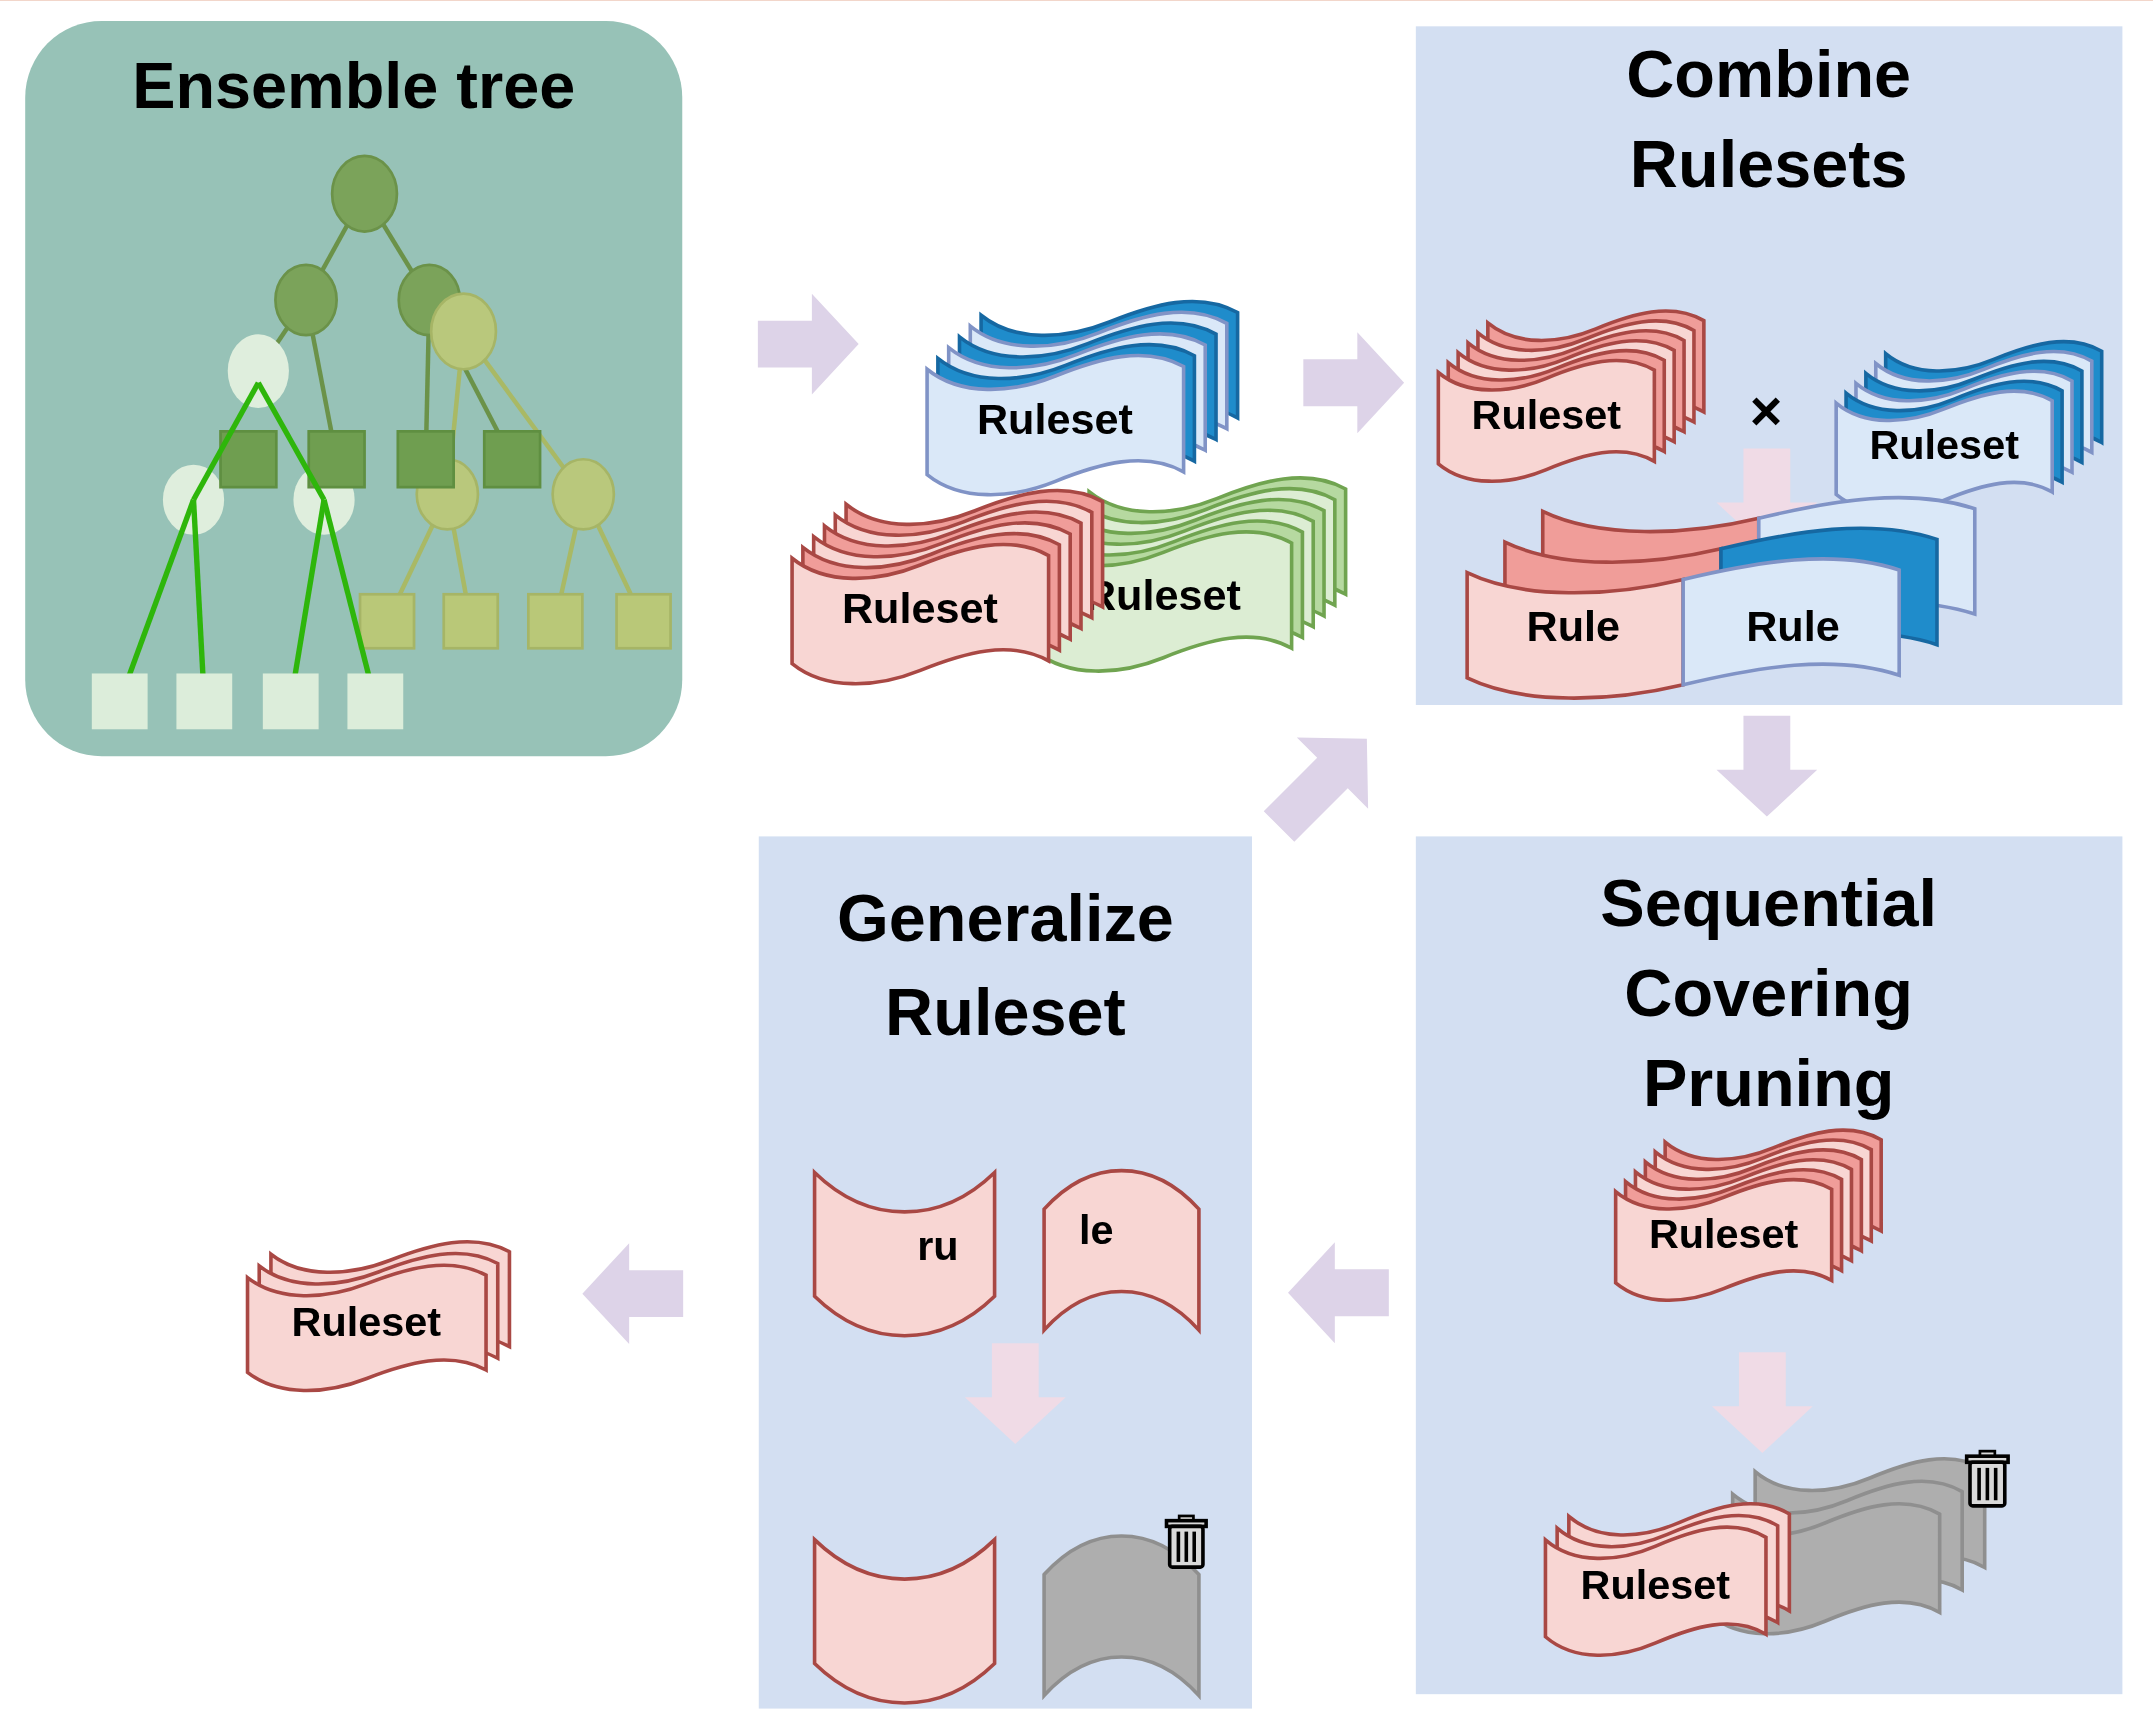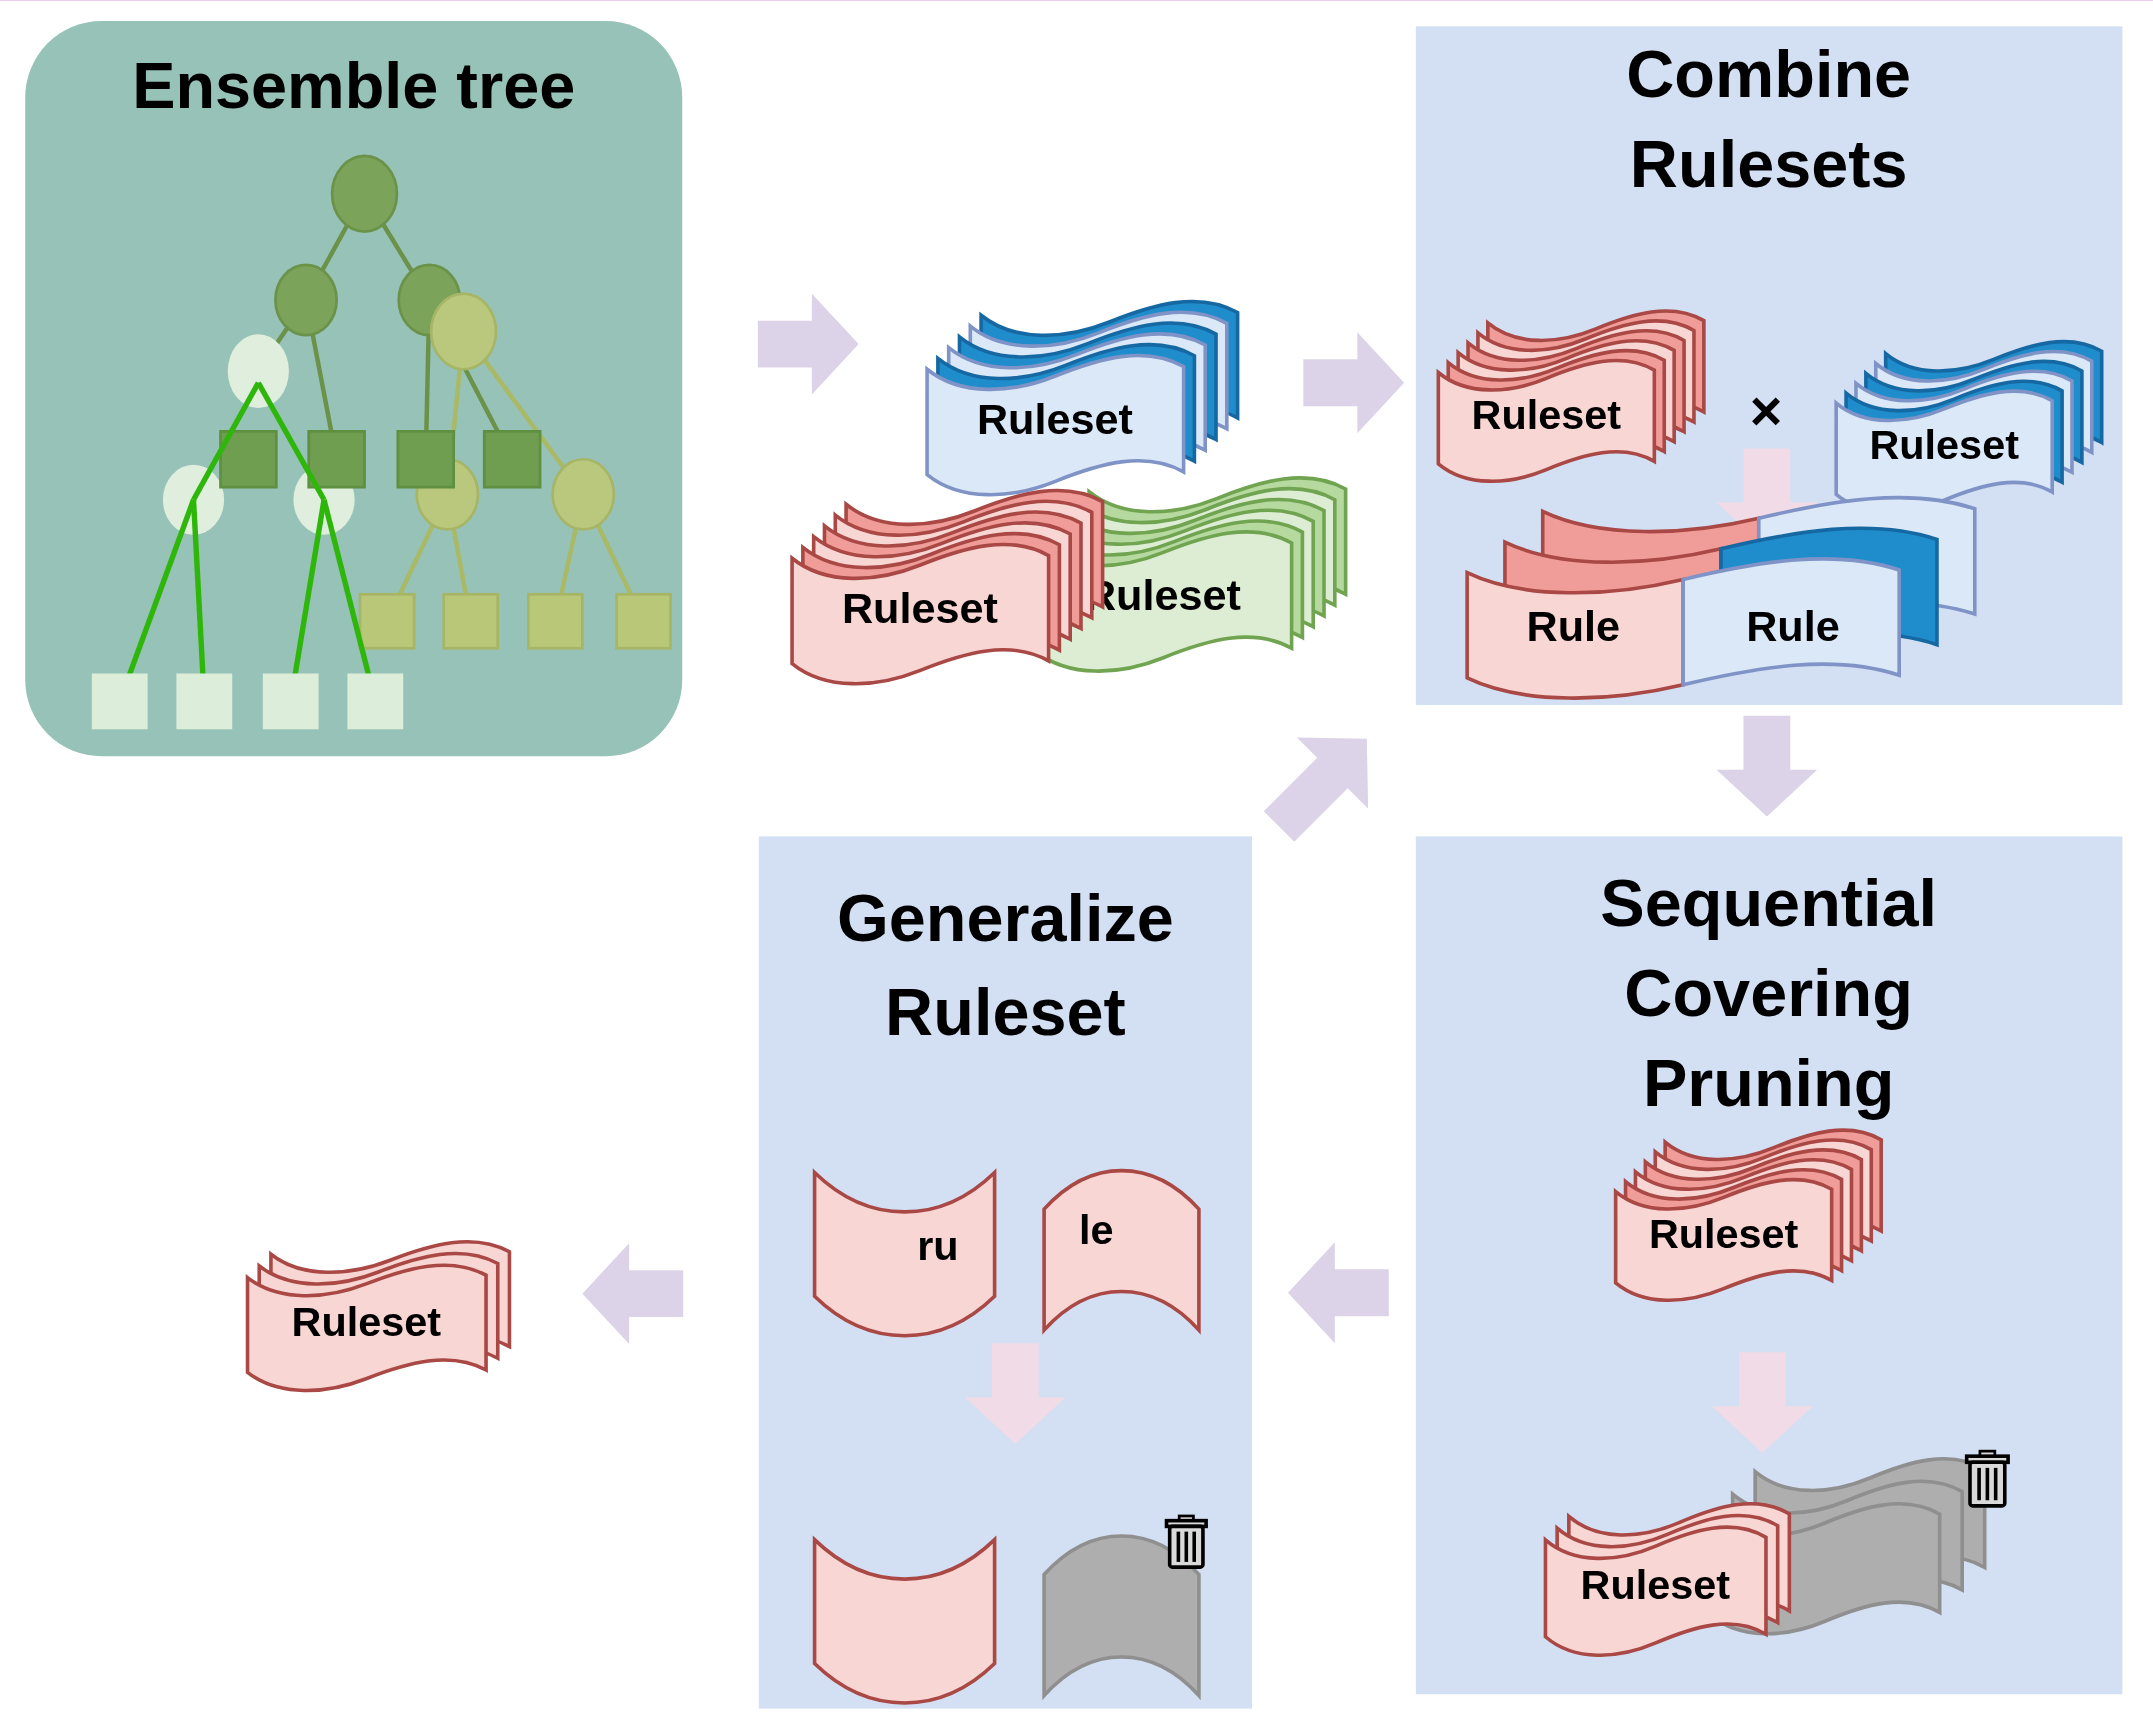--- a/index.html
+++ b/index.html
@@ -1,16 +1,16 @@
 <!DOCTYPE html>
 <html style="font-size:14.4px"><head>
 <meta charset="utf-8">
 <style>
   html,body{margin:0;padding:0;background:#ffffff;}
-  #stage{position:relative;width:2153px;height:1718px;background:#a21caf;overflow:hidden;
+  #stage{position:relative;width:2153px;height:1718px;background:#c2410c;overflow:hidden;
          font-family:"Liberation Sans","DejaVu Sans",sans-serif;}
   svg text{font-family:"Liberation Sans","DejaVu Sans",sans-serif;font-weight:bold;}
 </style>
 </head>
 <body>
 
 <div id="stage"><svg width="2153" height="1734" viewBox="0 0 2392 1926">
       <rect x="0" y="0" width="2392" height="1926" fill="#ffffff"></rect>
       <rect x="28" y="23" width="730" height="817" rx="85" ry="85" fill="#97c2b7"></rect>
       <rect x="1573" y="29" width="785" height="754" fill="#d3dff2"></rect>

